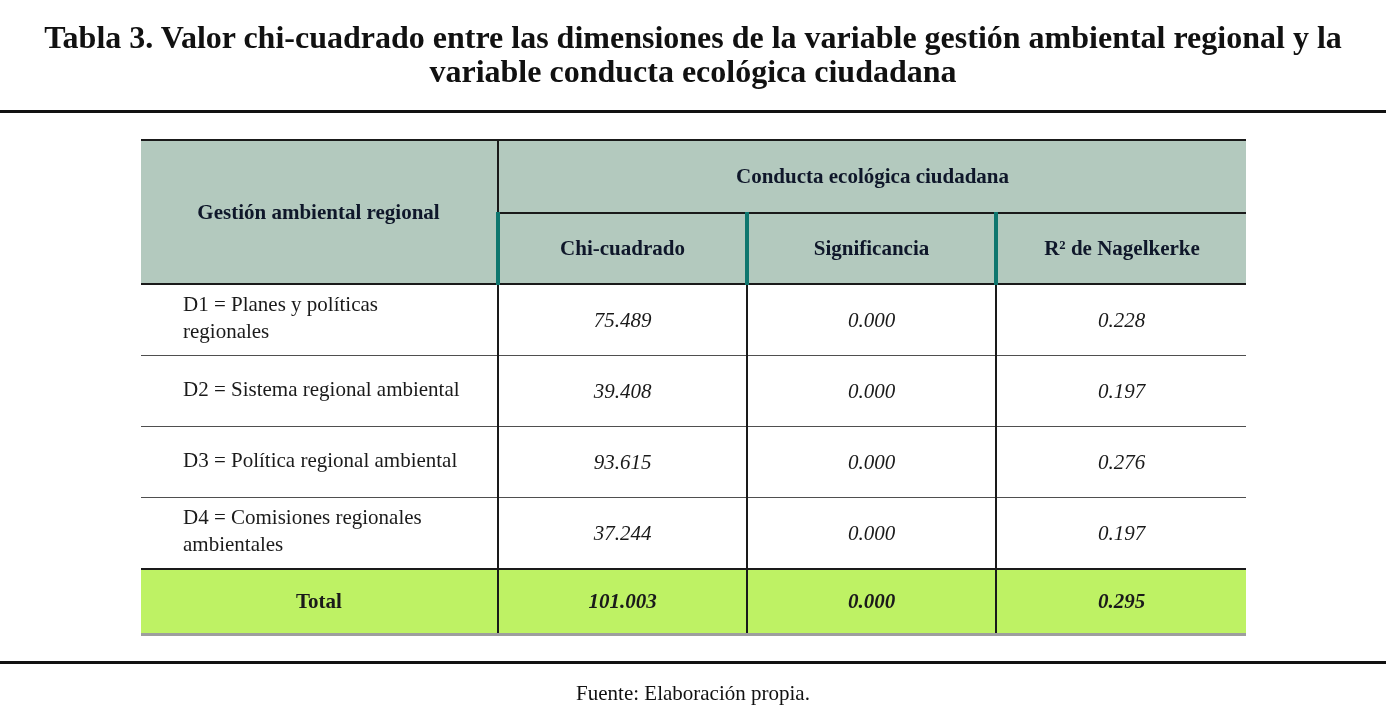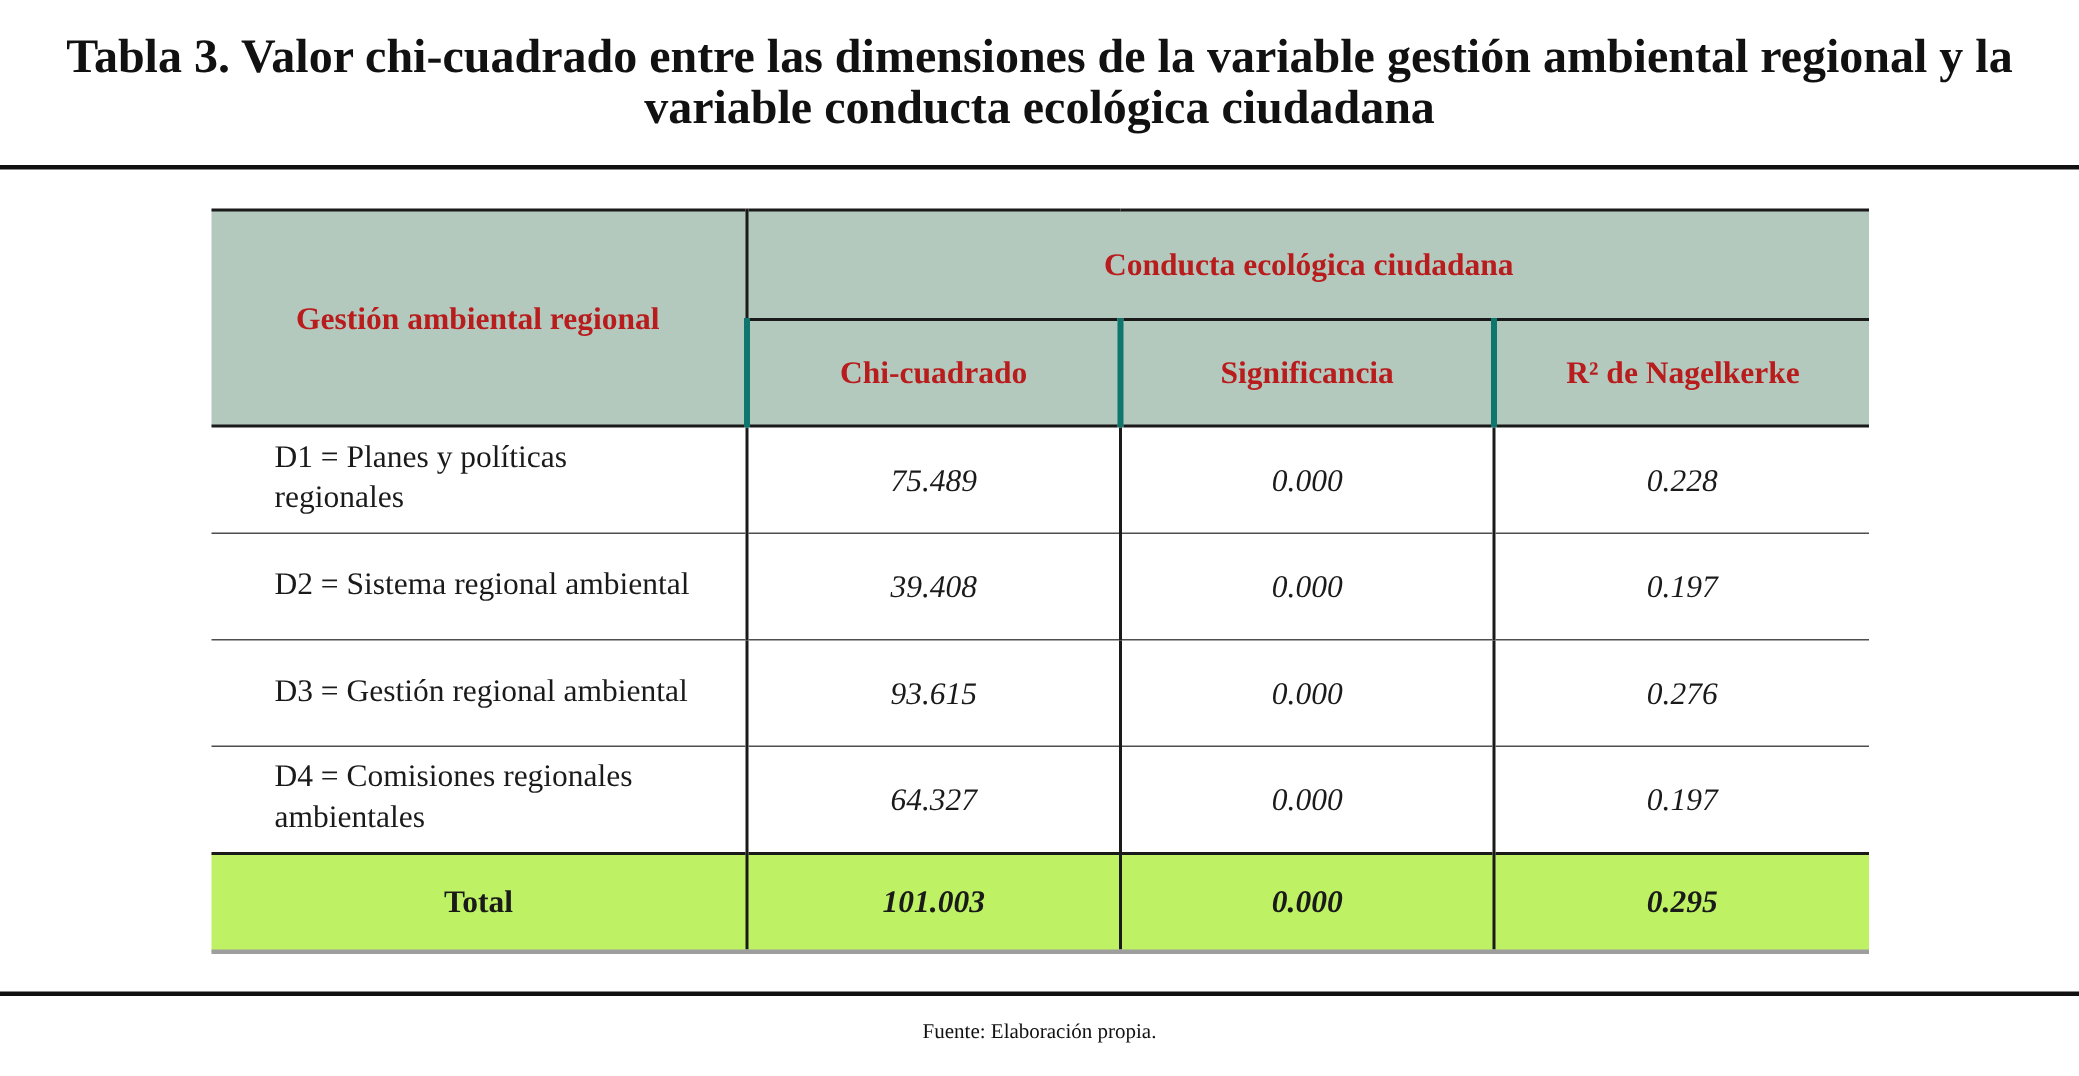--- a/index.html
+++ b/index.html
@@ -47,21 +47,21 @@
   }
   col.c1 { width: 357px; }
   col.c2 { width: 249px; }
   col.c3 { width: 249px; }
   col.c4 { width: 250px; }
 
   thead th {
     background: #b3c9be;
     font-weight: bold;
     text-align: center;
-    color: #b91c1c;
+    color: #0f172a;
   }
   th.group-header {
     height: 69px;
     border-left: 2px solid #1a1a1a;
     border-bottom: 2px solid #1a1a1a;
   }
   tr.sub-header th {
     height: 67px;
     border-left: 4px solid #0f766e;
     border-bottom: 2px solid #1a1a1a;
@@ -92,21 +92,21 @@
     height: 61px;
     border-top: 2px solid #1a1a1a;
   }
   tr.total-row td.row-label {
     text-align: center;
     padding: 0;
   }
   .source {
     margin: 17px 0 0 0;
     text-align: center;
-    font-size: 14px;
+    font-size: 21px;
     color: #111111;
     font-family: Liberation Serif, serif;
   }
 </style>
 </head>
 <body>
 
 <div class="page">
 
   <div class="title">Tabla 3. Valor chi-cuadrado entre las dimensiones de la variable gestión ambiental regional y la variable conducta ecológica ciudadana</div>
@@ -138,28 +138,28 @@
         <td>0.000</td>
         <td>0.228</td>
       </tr>
       <tr>
         <td class="row-label">D2 = Sistema regional ambiental</td>
         <td>39.408</td>
         <td>0.000</td>
         <td>0.197</td>
       </tr>
       <tr>
-        <td class="row-label">D3 = Gestión regional ambiental</td>
+        <td class="row-label">D3 = Política regional ambiental</td>
         <td>93.615</td>
         <td>0.000</td>
         <td>0.276</td>
       </tr>
       <tr>
         <td class="row-label">D4 = Comisiones regionales ambientales</td>
-        <td>64.327</td>
+        <td>37.244</td>
         <td>0.000</td>
         <td>0.197</td>
       </tr>
       <tr class="total-row">
         <td class="row-label">Total</td>
         <td>101.003</td>
         <td>0.000</td>
         <td>0.295</td>
       </tr>
     </tbody>

